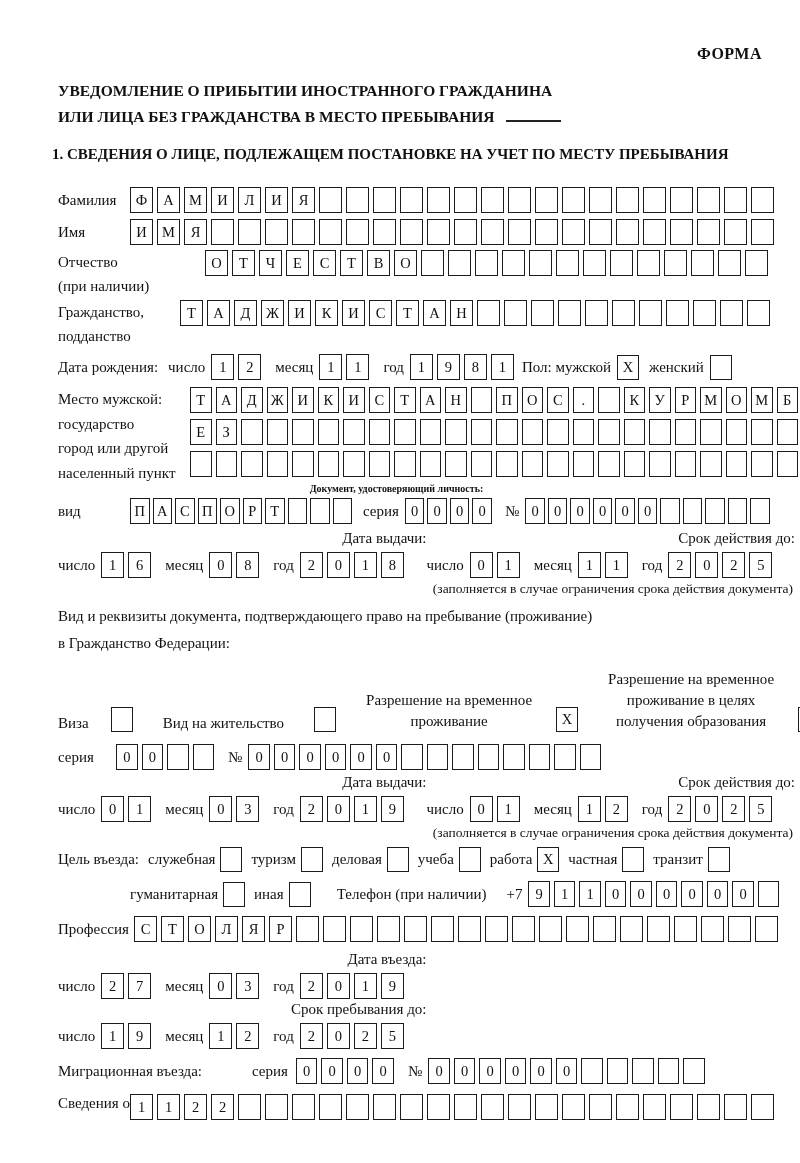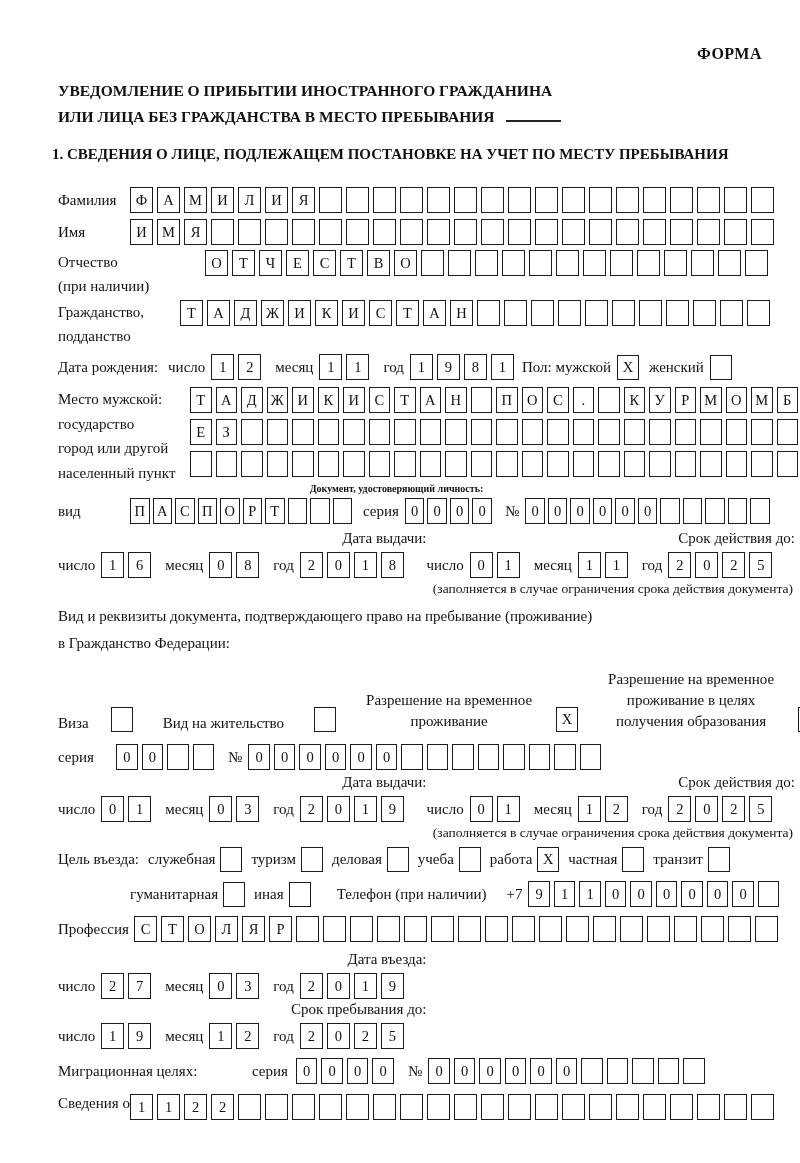--- a/index.html
+++ b/index.html
@@ -597,21 +597,21 @@
             <span class="bx">2</span>
             <span class="bx">0</span>
             <span class="bx">2</span>
             <span class="bx">5</span>
           </span>
       </div>
     </div>
   </div>
 
   <div class="row compact" style="margin-top:9px;">
-    <span class="lbl w172">Миграционная целях:</span>
+    <span class="lbl w172">Миграционная въезда:</span>
     <span class="dlbl0" style="margin-left:22px; margin-right:8px;">серия</span>
     <span class="boxes">
         <span class="bx">0</span>
         <span class="bx">0</span>
         <span class="bx">0</span>
         <span class="bx">0</span>
       </span>
     <span class="dlbl">№</span>
     <span class="boxes">
         <span class="bx">0</span>

